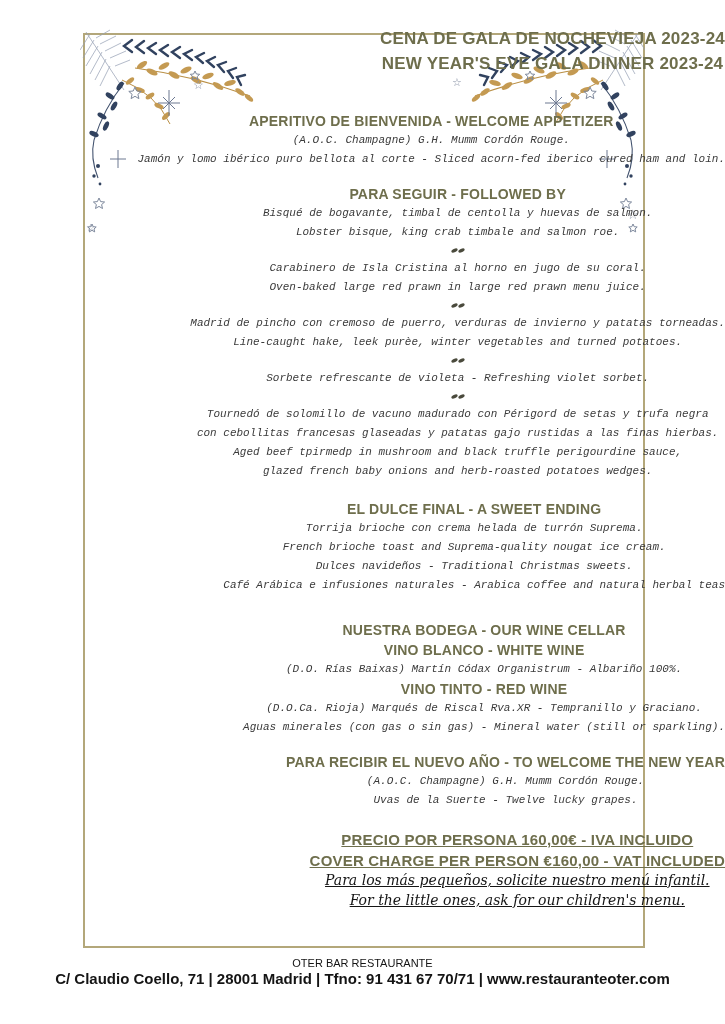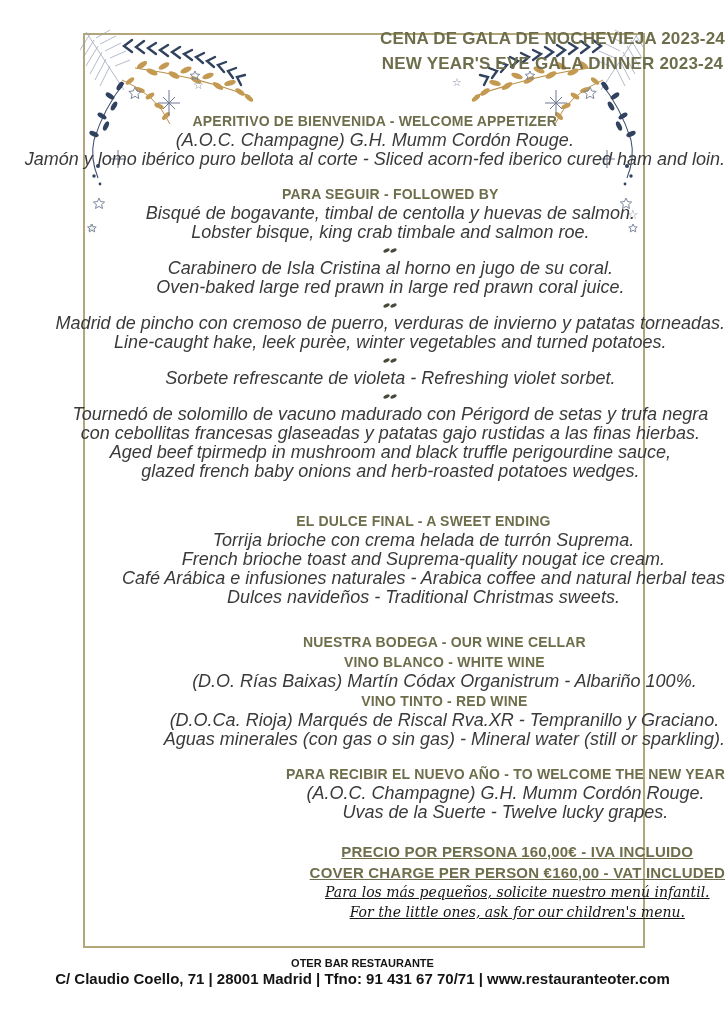--- a/index.html
+++ b/index.html
@@ -8,31 +8,31 @@
   }
   *{margin:0;padding:0;box-sizing:border-box}
   html,body{width:725px;height:1024px;background:#fff;overflow:hidden;
     font-family:"Liberation Sans",sans-serif;position:relative}
   .frame{position:absolute;left:83px;top:33px;width:562px;height:915px;
     border:2px solid var(--border_tan)}
   .content{position:absolute;left:0;right:0;top:0;display:flex;flex-direction:column;align-items:flex-end;text-align:center}
   .title{margin-top:26px}
   .title div{font-size:17px;font-weight:bold;letter-spacing:.2px;line-height:25px;color:var(--accent_olive)}
   .sec{display:flex;flex-direction:column;align-items:center}
-  .s1{margin-top:35px}.s2{margin-top:15px}.s3{margin-top:19px}.s4{margin-top:25px}.s6{margin-top:30px}
+  .s1{margin-top:35px}.s2{margin-top:15px}.s3{margin-top:19px}.s4{margin-top:25px}.s6{margin-top:18px}
   .h{font-size:14px;font-weight:bold;letter-spacing:.2px;line-height:20px;color:var(--accent_olive)}
-  .ln{font-family:Liberation Sans, sans-serif;font-style:italic;font-size:18px;line-height:19px;
+  .ln{font-family:Liberation Mono, monospace;font-style:italic;font-size:11px;line-height:19px;
     color:var(--text_dark);white-space:nowrap}
   .sep{height:17px;display:flex;align-items:center;justify-content:center}
   .price{font-size:15px;font-weight:bold;letter-spacing:.2px;line-height:21px;color:var(--accent_olive);
     text-decoration:underline;white-space:nowrap}
   .child{font-family:"DejaVu Serif",serif;font-style:italic;font-weight:normal;font-size:14px;
     line-height:19.5px;color:#151515;text-decoration:underline;white-space:nowrap}
   .footer{position:absolute;left:0;right:0;top:956px;text-align:center;color:var(--footer_black)}
-  .footer .fname{font-size:11px;font-weight:bold;line-height:15px}
+  .footer .fname{font-size:11px;font-weight:normal;line-height:15px}
   .footer .faddr{font-size:15px;font-weight:bold;line-height:16px}
   .corner{position:absolute;top:28px;width:300px;height:240px;pointer-events:none}
   .corner.left{left:80px}
   .corner.right{right:80px;transform:scaleX(-1)}
   .stray-star{position:absolute;color:var(--decor_gray);font-family:"DejaVu Sans",sans-serif;line-height:1}
 </style>
 </head>
 <body>
 
 <div class="frame"></div>
@@ -226,21 +226,21 @@
     <div class="h">PARA SEGUIR - FOLLOWED BY</div>
     <div class="ln">Bisqué de bogavante, timbal de centolla y huevas de salmon.</div>
     <div class="ln">Lobster bisque, king crab timbale and salmon roe.</div>
     <div class="sep">
       <svg width="16" height="9" viewBox="0 0 16 9">
         <ellipse cx="4.5" cy="4.5" rx="3.4" ry="1.7" transform="rotate(-28 4.5 4.5)" fill="#4a4a3c"></ellipse>
         <ellipse cx="11.5" cy="4.5" rx="3.4" ry="1.7" transform="rotate(-28 11.5 4.5)" fill="#4a4a3c"></ellipse>
       </svg>
     </div>
     <div class="ln">Carabinero de Isla Cristina al horno en jugo de su coral.</div>
-    <div class="ln">Oven-baked large red prawn in large red prawn coral juice.</div>
+    <div class="ln">Oven-baked large red prawn in large red prawn menu juice.</div>
     <div class="sep">
       <svg width="16" height="9" viewBox="0 0 16 9">
         <ellipse cx="4.5" cy="4.5" rx="3.4" ry="1.7" transform="rotate(-28 4.5 4.5)" fill="#4a4a3c"></ellipse>
         <ellipse cx="11.5" cy="4.5" rx="3.4" ry="1.7" transform="rotate(-28 11.5 4.5)" fill="#4a4a3c"></ellipse>
       </svg>
     </div>
     <div class="ln">Madrid de pincho con cremoso de puerro, verduras de invierno y patatas torneadas.</div>
     <div class="ln">Line-caught hake, leek purèe, winter vegetables and turned potatoes.</div>
     <div class="sep">
       <svg width="16" height="9" viewBox="0 0 16 9">
@@ -258,22 +258,22 @@
     <div class="ln">Tournedó de solomillo de vacuno madurado con Périgord de setas y trufa negra</div>
     <div class="ln">con cebollitas francesas glaseadas y patatas gajo rustidas a las finas hierbas.</div>
     <div class="ln">Aged beef tpirmedp in mushroom and black truffle perigourdine sauce,</div>
     <div class="ln">glazed french baby onions and herb-roasted potatoes wedges.</div>
   </div>
 
   <div class="sec s6">
     <div class="h">EL DULCE FINAL - A SWEET ENDING</div>
     <div class="ln">Torrija brioche con crema helada de turrón Suprema.</div>
     <div class="ln">French brioche toast and Suprema-quality nougat ice cream.</div>
+    <div class="ln">Dulces navideños - Traditional Christmas sweets.</div>
     <div class="ln">Café Arábica e infusiones naturales - Arabica coffee and natural herbal teas</div>
-    <div class="ln">Dulces navideños - Traditional Christmas sweets.</div>
   </div>
 
   <div class="sec s4">
     <div class="h">NUESTRA BODEGA - OUR WINE CELLAR</div>
     <div class="h">VINO BLANCO - WHITE WINE</div>
     <div class="ln">(D.O. Rías Baixas) Martín Códax Organistrum - Albariño 100%.</div>
     <div class="h">VINO TINTO - RED WINE</div>
     <div class="ln">(D.O.Ca. Rioja) Marqués de Riscal Rva.XR  - Tempranillo y Graciano.</div>
     <div class="ln">Aguas minerales (con gas o sin gas) - Mineral water (still or sparkling).</div>
   </div>

